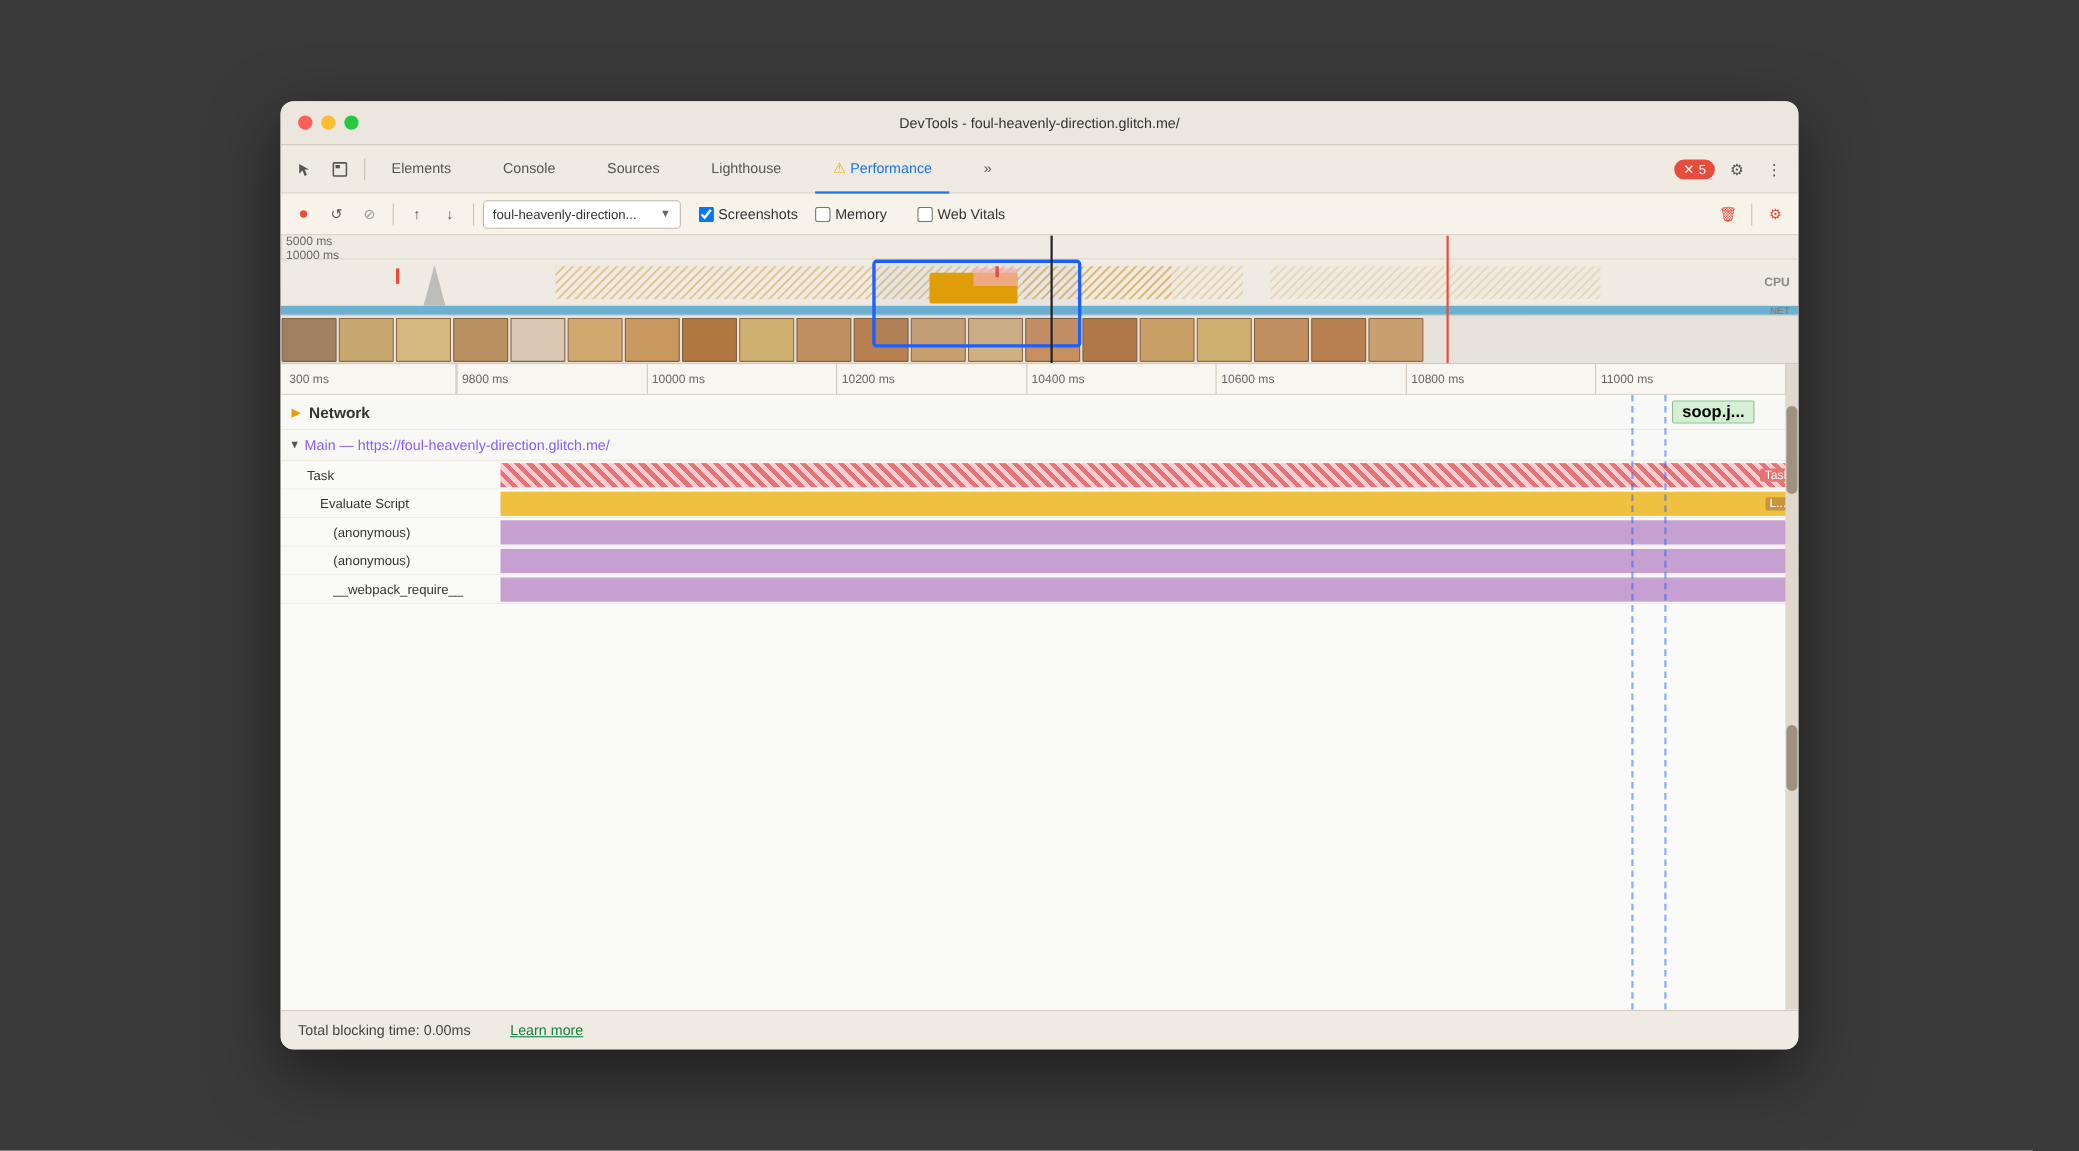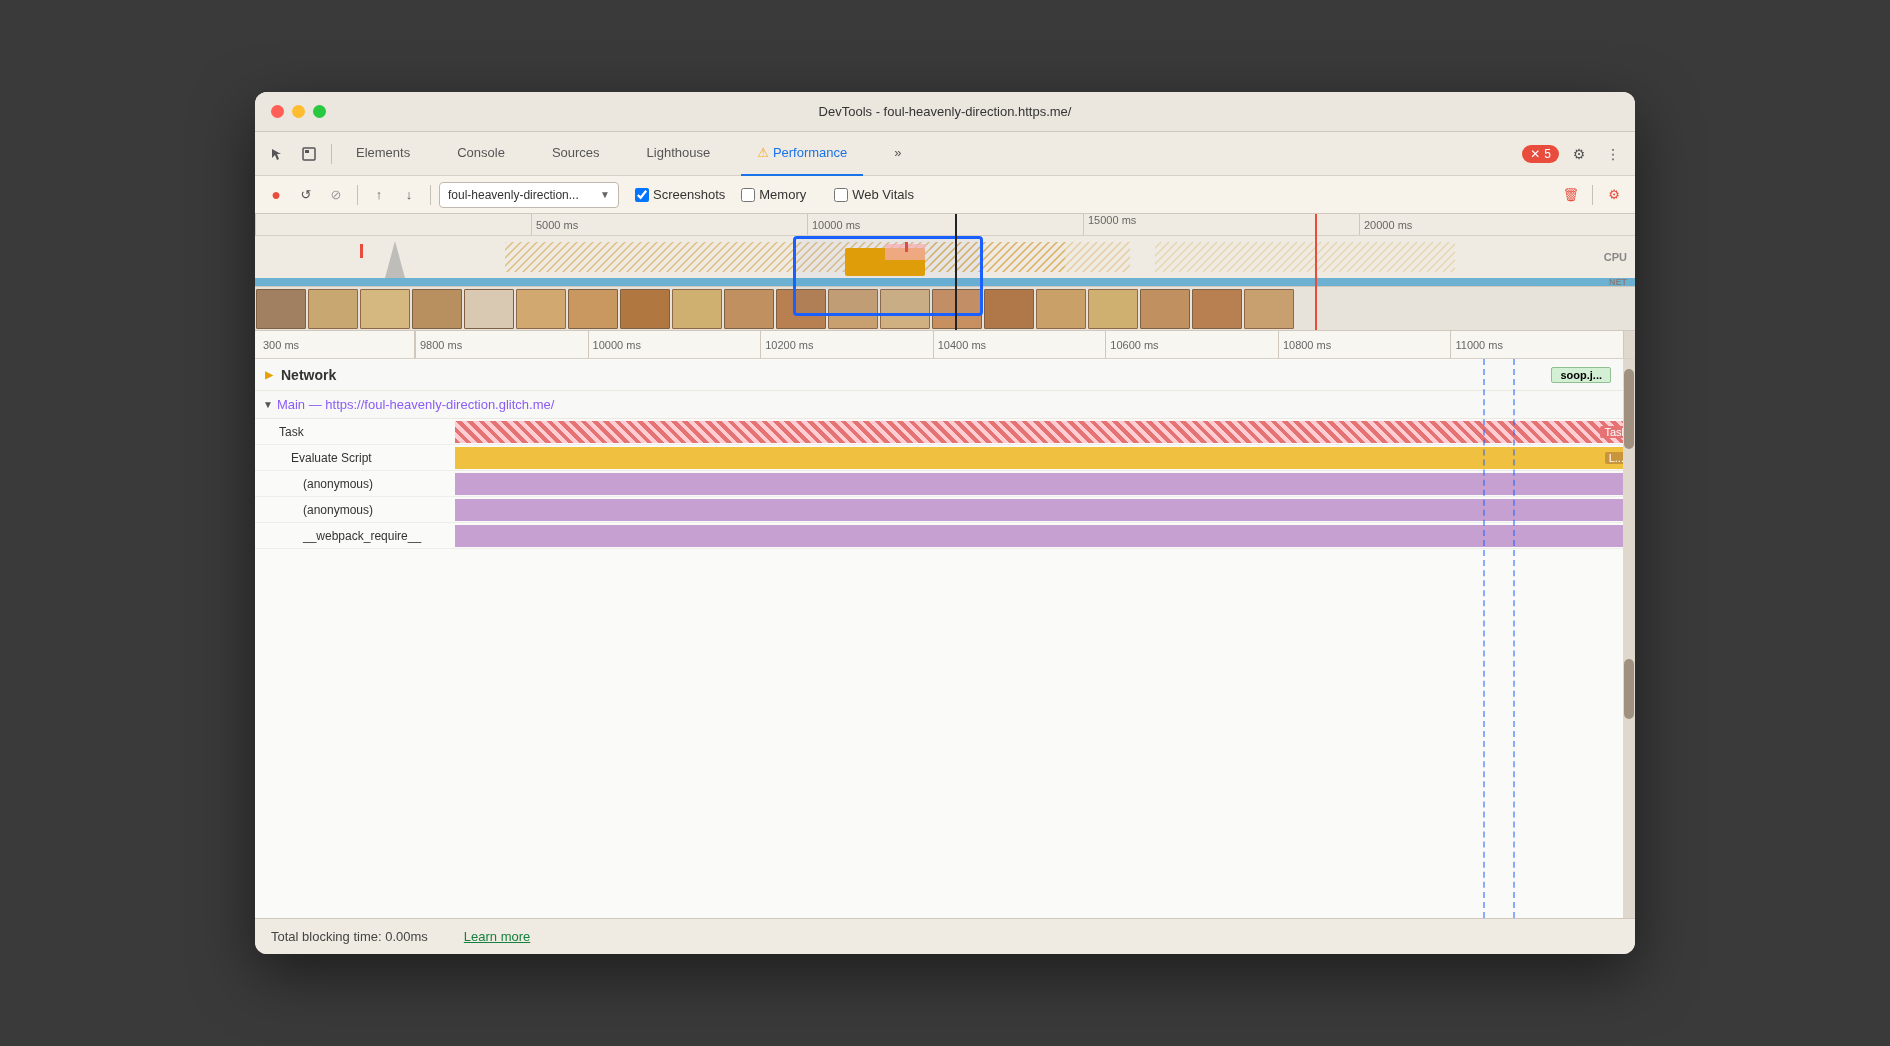--- a/index.html
+++ b/index.html
@@ -279,21 +279,21 @@
 <body>
 
 <div class="window">
 
   <div class="titlebar">
     <div class="traffic-lights">
       <div class="traffic-light tl-red"></div>
       <div class="traffic-light tl-yellow"></div>
       <div class="traffic-light tl-green"></div>
     </div>
-    <div class="titlebar-title">DevTools - foul-heavenly-direction.https.me/</div>
+    <div class="titlebar-title">DevTools - foul-heavenly-direction.glitch.me/</div>
   </div>
 
   <div class="toolbar">
     <button class="toolbar-btn" title="Cursor">
       <svg width="14" height="14" viewBox="0 0 14 14" fill="none">
         <path d="M2 2 L2 11 L5 8 L7 13 L9 12 L7 7 L11 7 Z" fill="#555"></path>
       </svg>
     </button>
     <button class="toolbar-btn" title="Inspect">
       <svg width="14" height="14" viewBox="0 0 14 14" fill="none">
@@ -366,21 +366,21 @@
       <div class="toolbar-divider"></div>
       <button class="action-btn" style="color:#e74c3c;">⚙</button>
     </div>
   </div>
 
   <div class="main-content">
 
     <div style="position:relative; background:#f0ebe2; border-bottom:1px solid #d0c8bc;">
 
       <div style="height:22px; display:flex; align-items:center; background:#f0ebe2; border-bottom:1px solid #d8d0c4; position:relative; font-size:11px; color:#666;">
-        <div style="position:absolute; left:0; right:0; top:0; bottom:0; display:flex;">
+        <div style="position:absolute; left:0; right:0; top:0; bottom:0; display:flex;flex-direction:column;">
           <div style="flex:1; border-left:1px solid #d0c8bc; display:flex; align-items:center; padding-left:4px;">
             <span></span>
           </div>
           <div style="flex:1; border-left:1px solid #d0c8bc; display:flex; align-items:center; padding-left:4px;">
             <span>5000 ms</span>
           </div>
           <div style="flex:1; border-left:1px solid #d0c8bc; display:flex; align-items:center; padding-left:4px;">
             <span>10000 ms</span>
           </div>
           <div style="flex:1; border-left:1px solid #d0c8bc; display:flex; align-items:flex-start; padding-left:4px;">
@@ -485,21 +485,21 @@
       </div>
 
       <div style="width:12px; background:#e0d8cc; border-left:1px solid #d0c8bc; flex-shrink:0;"></div>
     </div>
 
     <div style="flex:1; background:#fafaf8; position:relative; overflow:hidden;">
 
       <div class="network-row">
         <span class="network-toggle">▶</span>
         <span style="font-size:14px; font-weight:600; color:#333;">Network</span>
-        <div style="position:absolute; right:24px; background:#d4f0d4; border:1px solid #90c090; padding:1px 8px; font-size:11px; border-radius:2px;">
+        <div style="position:absolute; right:40px; background:#d4f0d4; border:1px solid #90c090; padding:1px 8px; font-size:15px; border-radius:2px;">
           <span>soop.j...</span>
         </div>
       </div>
 
       <div class="main-row">
         <span class="main-toggle">▼</span>
         <span style="font-size:13px; color:#8b5cf6;">Main — https://foul-heavenly-direction.glitch.me/</span>
       </div>
 
       <div class="flame-row">

